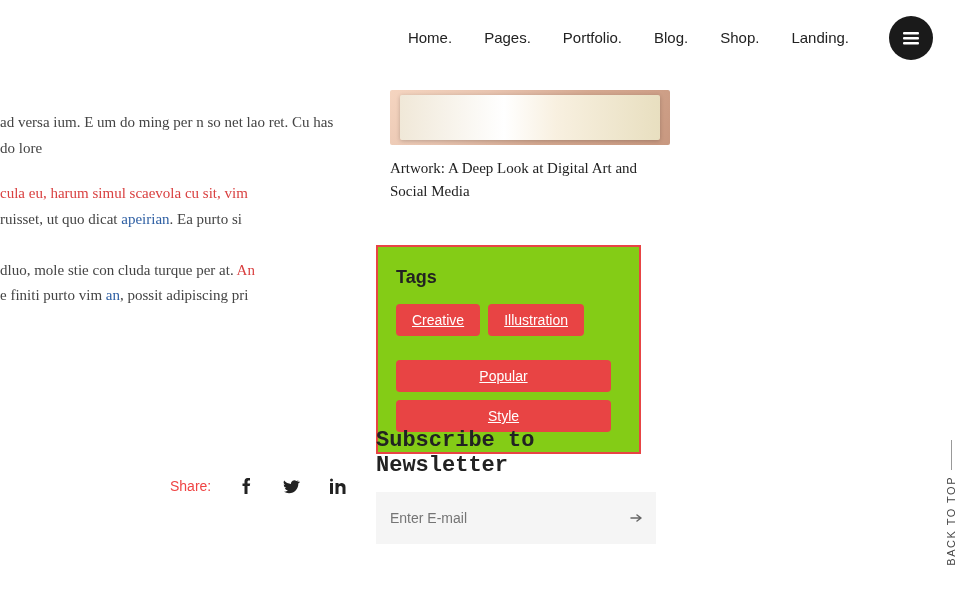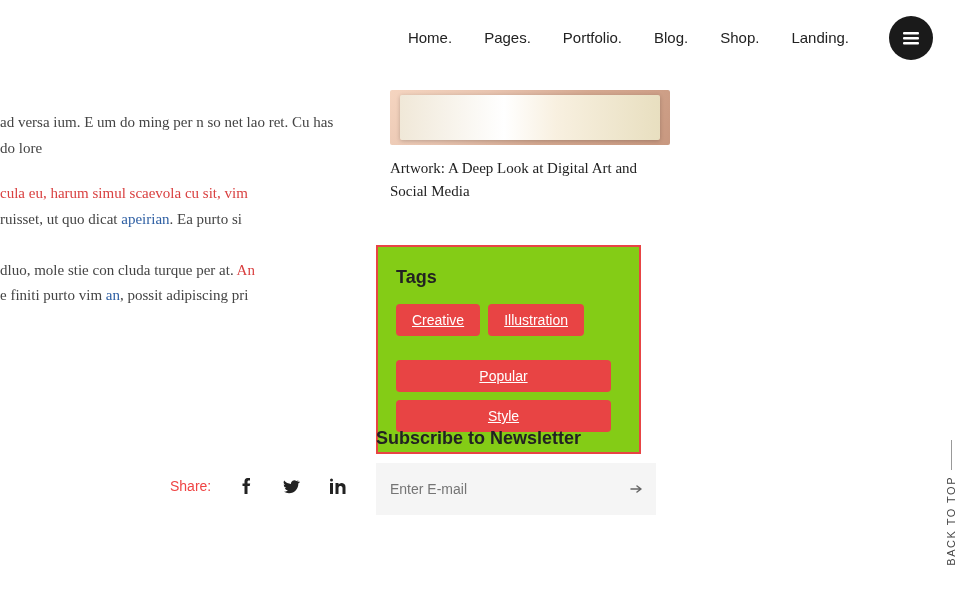--- a/index.html
+++ b/index.html
@@ -169,22 +169,22 @@
     }
 
     
     .subscribe-section {
       position: absolute;
       top: 428px;
       left: 376px;
       width: 290px;
     }
     .subscribe-title {
-      font-family: Liberation Sans, sans-serif;
-      font-size: 18px;
+      font-family: Liberation Mono, monospace;
+      font-size: 22px;
       font-weight: bold;
       color: #222;
       margin-bottom: 14px;
     }
     .email-row {
       display: flex;
       align-items: center;
       background: #f5f5f5;
       border: none;
       width: 280px;

